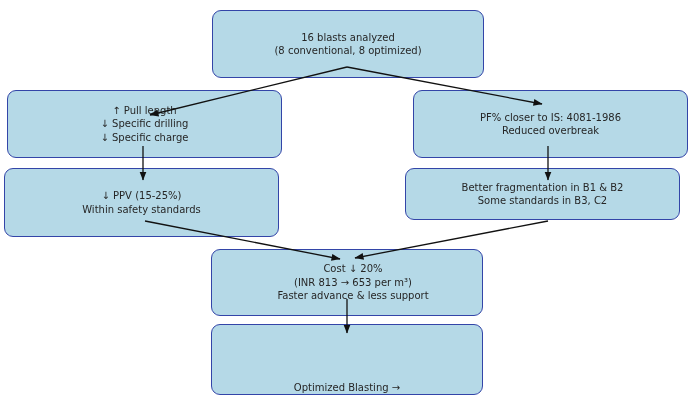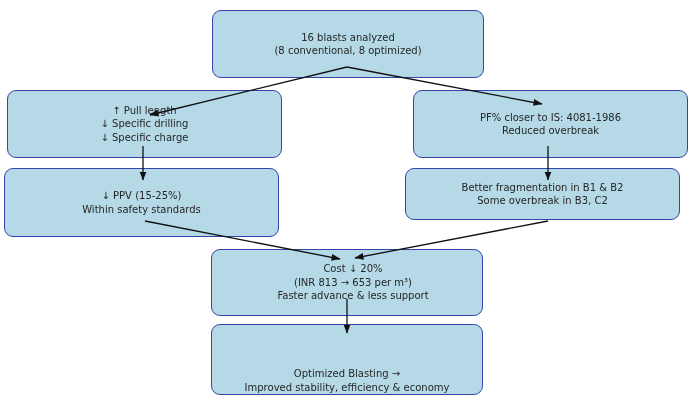--- a/index.html
+++ b/index.html
@@ -72,32 +72,31 @@
     <span>Reduced overbreak</span>
   </div>
 
   <div class="flow-box" id="box-left-low">
     <span>↓ PPV (15-25%)</span>
     <span>Within safety standards</span>
   </div>
 
   <div class="flow-box" id="box-right-low">
     <span>Better fragmentation in B1 &amp; B2</span>
-    <span>Some overbreak in B3, C2</span>
+    <span>Some standards in B3, C2</span>
   </div>
 
   <div class="flow-box" id="box-cost">
     <span>Cost ↓ 20%</span>
     <span>(INR 813 → 653 per m³)</span>
     <span>Faster advance &amp; less support</span>
   </div>
 
   <div class="flow-box" id="box-bottom">
     <span>Optimized Blasting →</span>
-    <span>Improved stability, efficiency &amp; economy</span>
   </div>
 
   <svg id="arrow-layer" viewBox="0 0 695 407" xmlns="http://www.w3.org/2000/svg">
     <defs>
       <marker id="ah" markerUnits="userSpaceOnUse" markerWidth="10" markerHeight="8" refX="8.5" refY="3.5" orient="auto">
         <path d="M0,0 L9,3.5 L0,7 Z" fill="#111111"></path>
       </marker>
     </defs>
     <line x1="347" y1="67" x2="150" y2="115" marker-end="url(#ah)"></line>
     <line x1="347" y1="67" x2="542" y2="104" marker-end="url(#ah)"></line>

